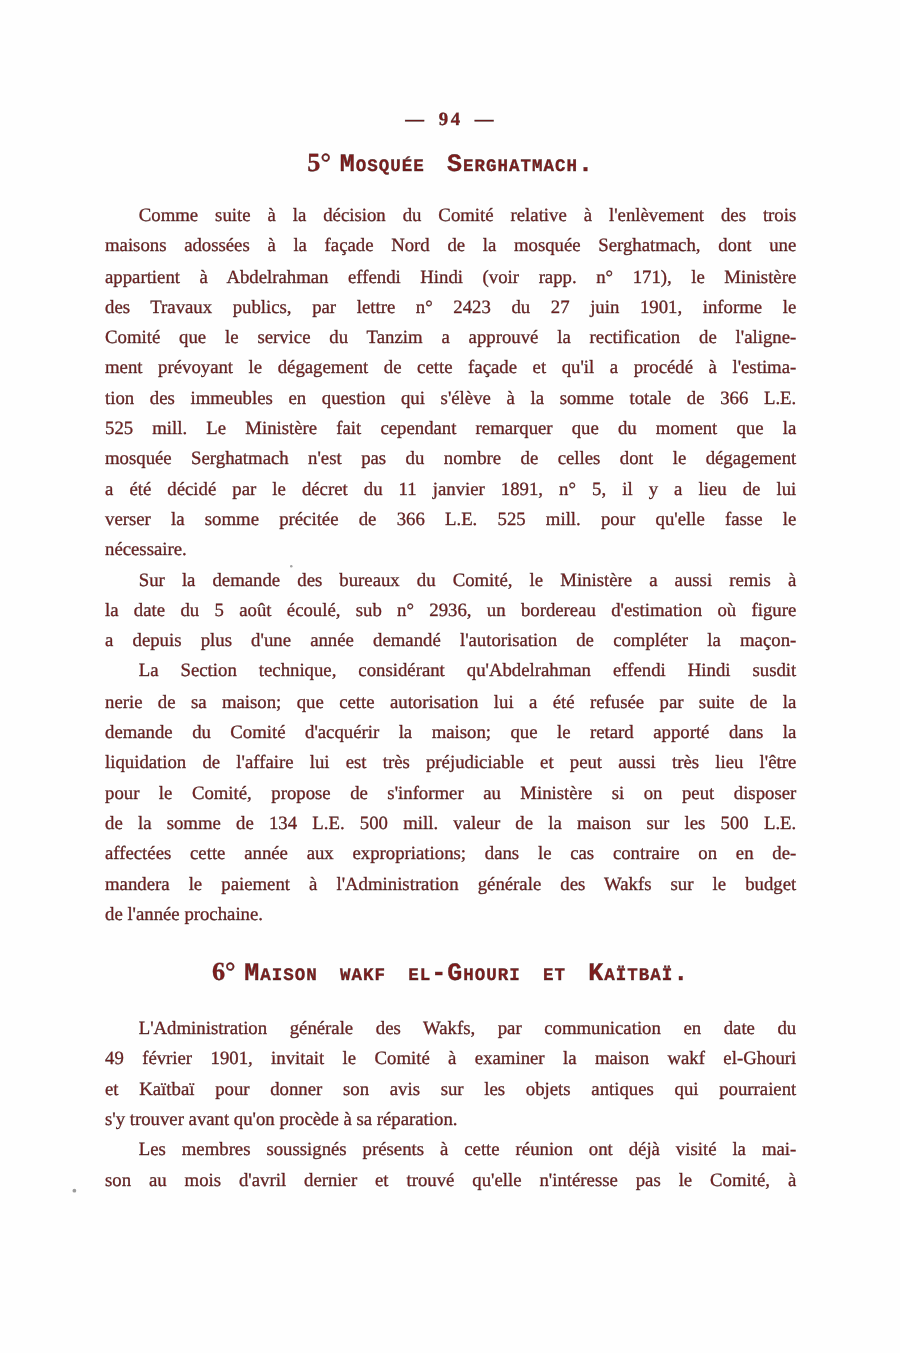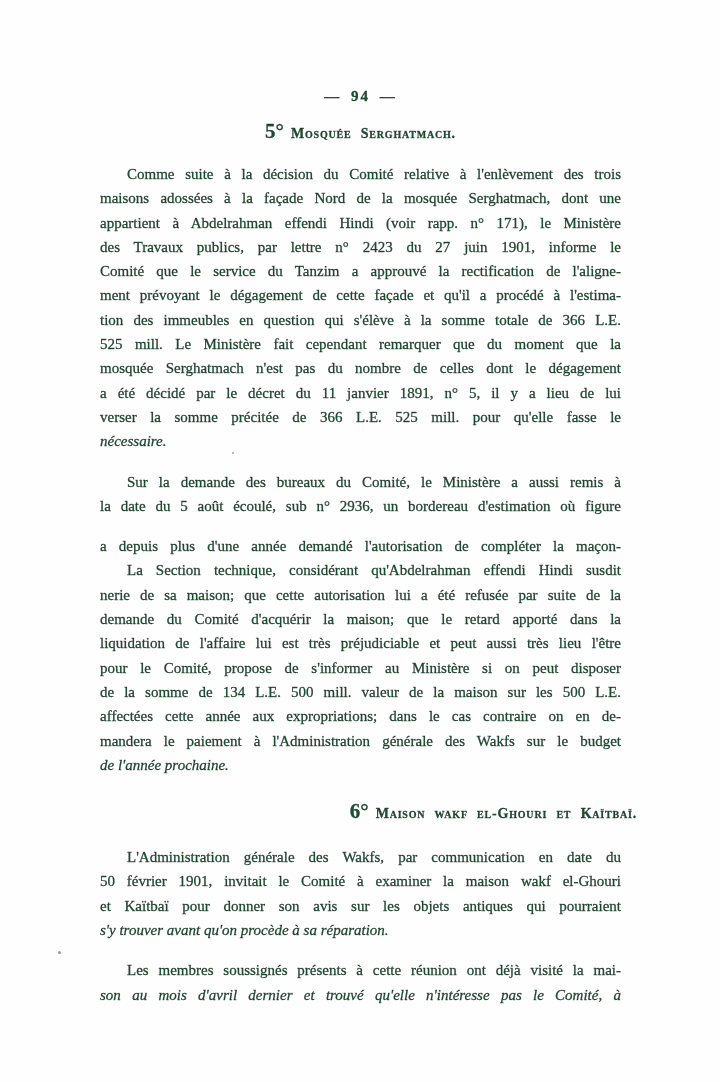--- a/index.html
+++ b/index.html
@@ -7,21 +7,21 @@
     padding: 0;
     background: #ffffff;
   }
   .page {
     position: relative;
     width: 720px;
     height: 1082px;
     background: #fefefe;
     overflow: hidden;
     font-family: "Liberation Serif", "DejaVu Serif", serif;
-    color: #14532d;
+    color: #7f1d1d;
     -webkit-text-stroke: 0.3px rgba(25,25,25,0.75);
   }
   .column {
     position: absolute;
     left: 84px;
     top: 0;
     width: 553px;
   }
   .pageno {
     margin-top: 88px;
@@ -32,44 +32,45 @@
     word-spacing: 4px;
   }
   h2 {
     margin: 0;
     padding: 0;
     text-align: center;
     font-weight: bold;
     line-height: 24px;
   }
   .h2-first { margin-top: 13px; }
-  .h2-second { margin-top: 21px; text-align: right; }
+  .h2-second { margin-top: 21px; }
   .hnum {
     font-size: 21px;
     margin-right: 7px;
     font-weight: bold;
   }
   .htitle {
-    font-size: 14px;
+    font-size: 20px;
     font-variant: small-caps;
     letter-spacing: 0.8px;
     word-spacing: 5px;
+    font-family: Liberation Mono, monospace;
   }
   .paras-first { margin-top: 16px; }
   .paras-second { margin-top: 19px; }
-  .para { margin: 16px; padding: 0; }
+  .para { margin: 0; padding: 0; }
   .line {
     font-size: 15px;
     line-height: 24.3px;
     text-align: justify;
     text-align-last: justify;
     text-justify: inter-word;
     white-space: normal;
   }
-  .line.lastline { text-align-last: left; font-style: italic; }
+  .line.lastline { text-align-last: left; }
   .para.justify-last .line.lastline { text-align-last: justify; }
   .line.firstline { text-indent: 27px; }
   .speck {
     position: absolute;
     background: #4a4a4a;
     border-radius: 50%;
   }
   .speck-1 { left: 58px; top: 951px; width: 3px; height: 3px; opacity: .55; }
   .speck-2 { left: 232px; top: 452px; width: 2px; height: 2px; opacity: .5; }
 </style>
@@ -118,21 +119,21 @@
         </div>
       </div>
 
     <h2 class="h2-second">
       <span class="hnum">6°</span><span class="htitle">Maison wakf el-Ghouri et Kaïtbaï.</span>
     </h2>
 
     <div class="paras paras-second">
         <div class="para">
           <div class="line firstline">L'Administration générale des Wakfs, par communication en date du</div>
-          <div class="line">50 février 1901, invitait le Comité à examiner la maison wakf el-Ghouri</div>
+          <div class="line">49 février 1901, invitait le Comité à examiner la maison wakf el-Ghouri</div>
           <div class="line">et Kaïtbaï pour donner son avis sur les objets antiques qui pourraient</div>
           <div class="line lastline">s'y trouver avant qu'on procède à sa réparation.</div>
         </div>
         <div class="para justify-last">
           <div class="line firstline">Les membres soussignés présents à cette réunion ont déjà visité la mai-</div>
           <div class="line lastline">son au mois d'avril dernier et trouvé qu'elle n'intéresse pas le Comité, à</div>
         </div>
       </div>
 
   </div>

